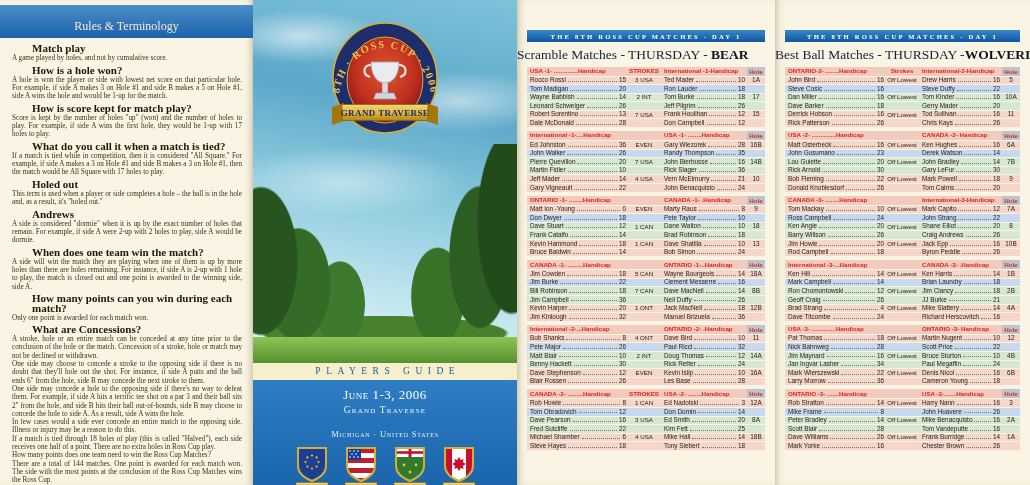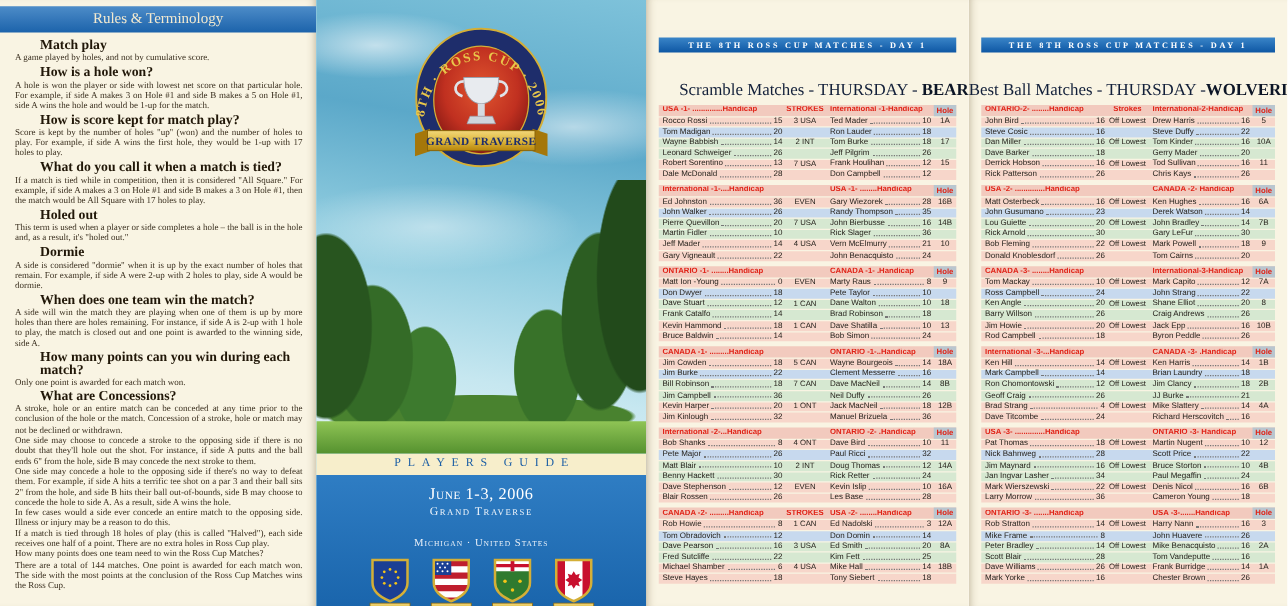--- a/index.html
+++ b/index.html
@@ -3,21 +3,21 @@
 <meta charset="utf-8">
 <style>
   html,body{margin:0;padding:0;}
   body{width:1030px;height:485px;overflow:hidden;background:#fff;font-family:"Liberation Serif",serif;}
   .brochure{display:flex;width:1030px;height:485px;}
   .panel{height:485px;position:relative;box-sizing:border-box;}
 
   
   .panel-rules{width:253px;background:#f9f4e3;box-shadow:inset -6px 0 8px -6px rgba(90,70,30,.45);}
   .rules-header{margin-top:5px;background:linear-gradient(180deg,#4d8cc8,#1c63ab);color:#f3ead0;
-    text-align:center;font:12px "Liberation Serif",serif;padding:2px 0 4px;}
+    text-align:center;font:12px "Liberation Serif",serif;padding:14px 0 4px;}
   .rules-content{padding:3px 11px 0 12px;overflow:hidden;height:450px;}
   .rule-heading{font-weight:bold;font-size:11px;line-height:9.5px;color:#211708;margin:3.2px 0 .5px;padding-left:20px;}
   .rule-body{font-size:7.2px;line-height:8.3px;color:#3a2f1f;text-align:justify;}
 
   
   .panel-cover{width:264px;background:#9fd2e2;overflow:hidden;}
   .photo{position:relative;height:363px;overflow:hidden;background:
     radial-gradient(ellipse 120px 38px at 18% 10%,rgba(255,255,255,.6),transparent 70%),
     radial-gradient(ellipse 150px 44px at 78% 28%,rgba(255,255,255,.55),transparent 70%),
     radial-gradient(ellipse 170px 50px at 35% 50%,rgba(255,255,255,.45),transparent 70%),
@@ -43,22 +43,22 @@
   .flags{display:flex;justify-content:center;gap:13px;margin-top:6px;}
   .flag{width:36px;height:48px;}
 
   
   .panel-matches{background:#f9f4e3;box-shadow:inset 6px 0 8px -6px rgba(90,70,30,.45);}
   .panel-scramble{width:258px;}
   .panel-bestball{width:255px;}
   .day-bar{margin:30px 10px 0;background:linear-gradient(180deg,#3a85c8,#0e57a4);color:#fff;
     text-align:center;font:bold 6.6px "Liberation Serif",serif;letter-spacing:2.2px;
     padding:2.5px 0 2px;text-transform:uppercase;white-space:nowrap;overflow:hidden;}
-  .match-title{text-align:right;font:13.5px "Liberation Serif",serif;color:#13203a;
-    margin:22px 0 4px;white-space:nowrap;}
+  .match-title{text-align:left;font:13.5px "Liberation Serif",serif;color:#13203a;
+    margin:5px 0 4px;white-space:nowrap;}
   .match-title .course{font-weight:bold;color:#0c1526;}
   .sections{padding:0 10px;}
   .match-section{margin-bottom:4px;}
   .sec-header{display:flex;align-items:center;height:9px;background:#f2cabe;color:#e02418;
     font:bold 6.2px/1 "Liberation Sans",sans-serif;margin-bottom:1px;}
   .sh{white-space:nowrap;overflow:hidden;}
   .sh-left{width:96px;padding-left:3px;}
   .sh-strokes{width:36px;text-align:center;}
   .sh-right{flex:1;padding-left:2px;}
   .sh-hole{width:18px;text-align:center;background:#b9c6cf;height:100%;line-height:9px;}
@@ -85,21 +85,21 @@
         <div class="rule-heading">Match play</div>
         <div class="rule-body">A game played by holes, and not by cumulative score.</div>
         <div class="rule-heading">How is a hole won?</div>
         <div class="rule-body">A hole is won the player or side with lowest net score on that particular hole. For example, if side A makes 3 on Hole #1 and side B makes a 5 on Hole #1, side A wins the hole and would be 1-up for the match.</div>
         <div class="rule-heading">How is score kept for match play?</div>
         <div class="rule-body">Score is kept by the number of holes "up" (won) and the number of holes to play. For example, if side A wins the first hole, they would be 1-up with 17 holes to play.</div>
         <div class="rule-heading">What do you call it when a match is tied?</div>
         <div class="rule-body">If a match is tied while in competition, then it is considered "All Square." For example, if side A makes a 3 on Hole #1 and side B makes a 3 on Hole #1, then the match would be All Square with 17 holes to play.</div>
         <div class="rule-heading">Holed out</div>
         <div class="rule-body">This term is used when a player or side completes a hole – the ball is in the hole and, as a result, it's "holed out."</div>
-        <div class="rule-heading">Dormie</div>
+        <div class="rule-heading">Andrews</div>
         <div class="rule-body">A side is considered "dormie" when it is up by the exact number of holes that remain. For example, if side A were 2-up with 2 holes to play, side A would be dormie.</div>
         <div class="rule-heading">When does one team win the match?</div>
         <div class="rule-body">A side will win the match they are playing when one of them is up by more holes than there are holes remaining. For instance, if side A is 2-up with 1 hole to play, the match is closed out and one point is awarded to the winning side, side A.</div>
         <div class="rule-heading">How many points can you win during each match?</div>
         <div class="rule-body">Only one point is awarded for each match won.</div>
         <div class="rule-heading">What are Concessions?</div>
         <div class="rule-body">A stroke, hole or an entire match can be conceded at any time prior to the conclusion of the hole or the match. Concession of a stroke, hole or match may not be declined or withdrawn.</div>
         <div class="rule-body">One side may choose to concede a stroke to the opposing side if there is no doubt that they'll hole out the shot. For instance, if side A putts and the ball ends 6" from the hole, side B may concede the next stroke to them.</div>
         <div class="rule-body">One side may concede a hole to the opposing side if there's no way to defeat them. For example, if side A hits a terrific tee shot on a par 3 and their ball sits 2" from the hole, and side B hits their ball out-of-bounds, side B may choose to concede the hole to side A. As a result, side A wins the hole.</div>
         <div class="rule-body">In few cases would a side ever concede an entire match to the opposing side. Illness or injury may be a reason to do this.</div>

